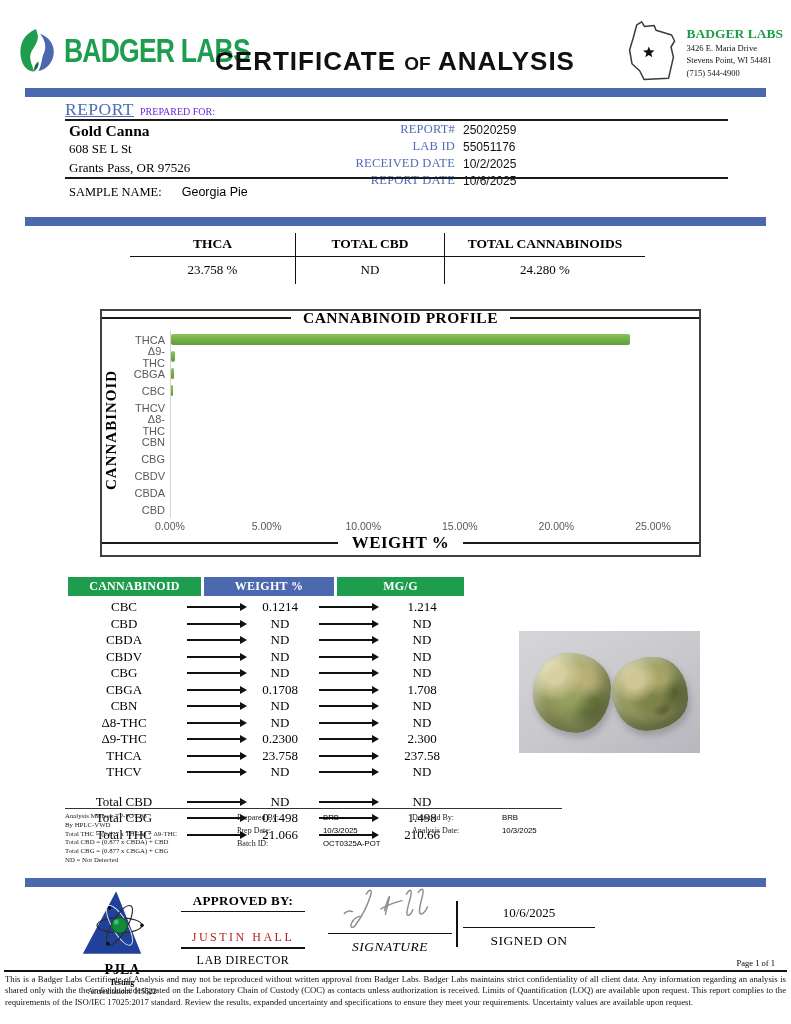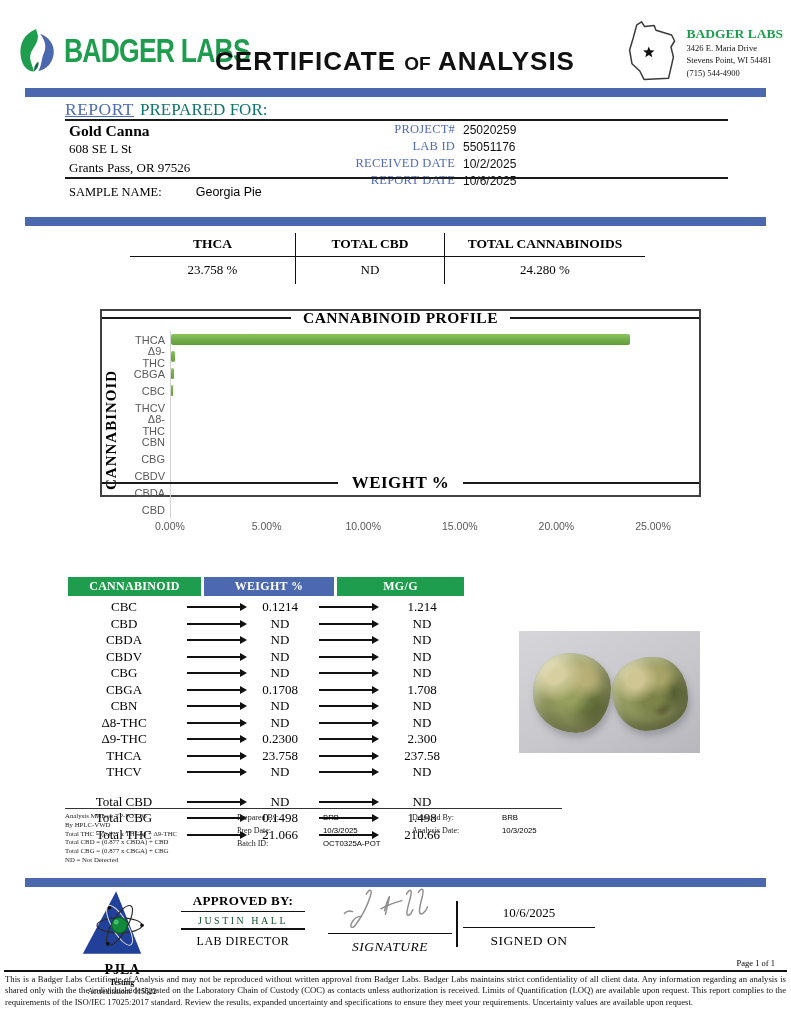--- a/index.html
+++ b/index.html
@@ -15,43 +15,43 @@
   .lab-badge-info { padding-top:6px; }
   .lab-badge-name { color:#1f9d4e; font-weight:bold; font-size:13.5px; }
   .lab-badge-line { font-size:8.5px; color:#111; line-height:1.45; }
 
   .blue-bar { position:absolute; left:25px; right:25px; height:9px; background:#4b67ae; }
   #bar1 { top:88px; } #bar2 { top:217px; } #bar3 { top:878px; }
 
   
   .report-head { position:absolute; left:65px; top:99px; white-space:nowrap; }
   .report-word { color:#4f6cb5; font-size:17.5px; text-decoration:underline; letter-spacing:.5px; }
-  .prepared-for { color:#0f766e; font-size:17px; margin-left:6px; }
+  .prepared-for { color:#6d28d9; font-size:10px; margin-left:6px; }
   .hline { position:absolute; left:65px; width:663px; height:1.5px; background:#1a1a1a; }
   #rline1 { top:119px; } #rline2 { top:177px; }
   .client { position:absolute; left:69px; top:122px; }
   .client-name { font-weight:bold; font-size:15.5px; }
   .client-line { font-size:13px; line-height:1.45; }
   .fields { position:absolute; left:300px; top:121px; width:360px; }
   .field-row { display:flex; height:17px; align-items:center; }
   .flabel { width:155px; text-align:right; color:#4f6cb5; font-size:12.5px; letter-spacing:.2px; }
   .fvalue { margin-left:8px; font-family:"Liberation Sans",sans-serif; font-size:12px; color:#111; }
-  .sample-row { position:absolute; left:69px; top:185px; display:flex; gap:34px; align-items:baseline; }
+  .sample-row { position:absolute; left:69px; top:185px; display:flex; gap:20px; align-items:baseline; }
   .sample-label { font-size:12.5px; }
   .sample-value { font-family:"Liberation Sans",sans-serif; font-size:12.5px; }
 
   
   .summary { position:absolute; left:130px; top:233px; display:grid; grid-template-columns:165px 150px 200px; }
   .sum-col { text-align:center; }
   .sum-col.mid { border-left:1.5px solid #111; border-right:1.5px solid #111; }
   .sum-head { font-weight:bold; font-size:13.5px; padding:3px 0 4px; border-bottom:1.5px solid #111; }
   .sum-val { font-size:13px; padding:5px 0 6px; }
 
   
-  .chart { position:absolute; left:100px; top:309px; width:601px; height:188px; border:2px solid #404040; background:#fff; }
+  .chart { position:absolute; left:100px; top:309px; width:601px; height:248px; border:2px solid #404040; background:#fff; }
   .chart-title-row { position:absolute; top:-2px; left:0; right:0; display:flex; align-items:center; }
   .chart-title-row .tline { flex:1; height:1.6px; background:#1a1a1a; }
   .chart-title { margin:0 12px; font-weight:bold; font-size:15.5px; letter-spacing:.5px; }
   .chart-ylabel { position:absolute; left:1px; top:28px; height:182px; writing-mode:vertical-rl; transform:rotate(180deg); text-align:center; font-weight:bold; font-size:15px; letter-spacing:1px; }
   .plot { position:absolute; left:26px; top:20px; }
   .crow { display:flex; align-items:center; height:17px; }
   .cat { width:42px; text-align:right; padding-right:5px; font-family:"Liberation Sans",sans-serif; font-size:11px; color:#595959; }
   .track { position:relative; width:529px; height:17px; border-left:1px solid #d4d4d4; display:flex; align-items:center; }
   .bar { height:11px; background:linear-gradient(180deg,#8ac35b 0%,#71ad47 55%,#649b3c 100%); border-radius:2px; }
   .ticks { position:relative; margin-left:42px; height:15px; width:529px; }
@@ -108,21 +108,21 @@
       #9aa066;
     box-shadow: inset -8px -9px 13px rgba(50,55,28,.55), inset 4px 4px 7px rgba(255,255,248,.3), 2px 5px 6px rgba(90,90,100,.35); }
 
   
   .pjla { position:absolute; left:60px; top:887px; width:124px; text-align:center; }
   .pjla-name { font-weight:bold; font-size:14px; margin-top:1px; }
   .pjla-line1 { font-weight:bold; font-size:8px; }
   .pjla-line2 { font-size:7.5px; }
   .approved { position:absolute; left:181px; top:893px; width:124px; text-align:center; }
   .approved-by { font-weight:bold; font-size:13px; letter-spacing:.3px; border-bottom:1.5px solid #111; padding-bottom:2px; }
-  .approver { color:#14532d; font-size:10px; letter-spacing:2.5px; padding:3px 0 2px; border-bottom:2.5px solid #111; white-space:nowrap; }
+  .approver { color:#b91c1c; font-size:12px; letter-spacing:2.5px; padding:3px 0 2px; border-bottom:2.5px solid #111; white-space:nowrap;margin-top:15px; }
   .approver-title { font-size:12px; padding-top:4px; letter-spacing:.5px; }
   .sig-block { position:absolute; left:328px; top:886px; width:124px; text-align:center;font-style:italic; }
   .sig-line { border-top:1.7px solid #111; margin-top:1px; }
   .sig-label { font-size:13.5px; padding-top:5px; letter-spacing:.5px; }
   .vdivider { position:absolute; left:456px; top:901px; width:1.8px; height:46px; background:#111; }
   .signed-block { position:absolute; left:463px; top:905px; width:132px; text-align:center; }
   .signed-date { font-size:13px; padding-bottom:6px; }
   .signed-line { border-top:1.7px solid #111; }
   .signed-label { font-size:13.5px; padding-top:5px; letter-spacing:.5px; }
 
@@ -172,21 +172,21 @@
   <div class="hline" id="rline1"></div>
 
   <div class="client">
     <div class="client-name">Gold Canna</div>
     <div class="client-line">608 SE L St</div>
     <div class="client-line">Grants Pass, OR 97526</div>
   </div>
 
   <div class="fields">
       <div class="field-row">
-        <span class="flabel">PROJECT#</span>
+        <span class="flabel">REPORT#</span>
         <span class="fvalue">25020259</span>
       </div>
       <div class="field-row">
         <span class="flabel">LAB ID</span>
         <span class="fvalue">55051176</span>
       </div>
       <div class="field-row">
         <span class="flabel">RECEIVED DATE</span>
         <span class="fvalue">10/2/2025</span>
       </div>

